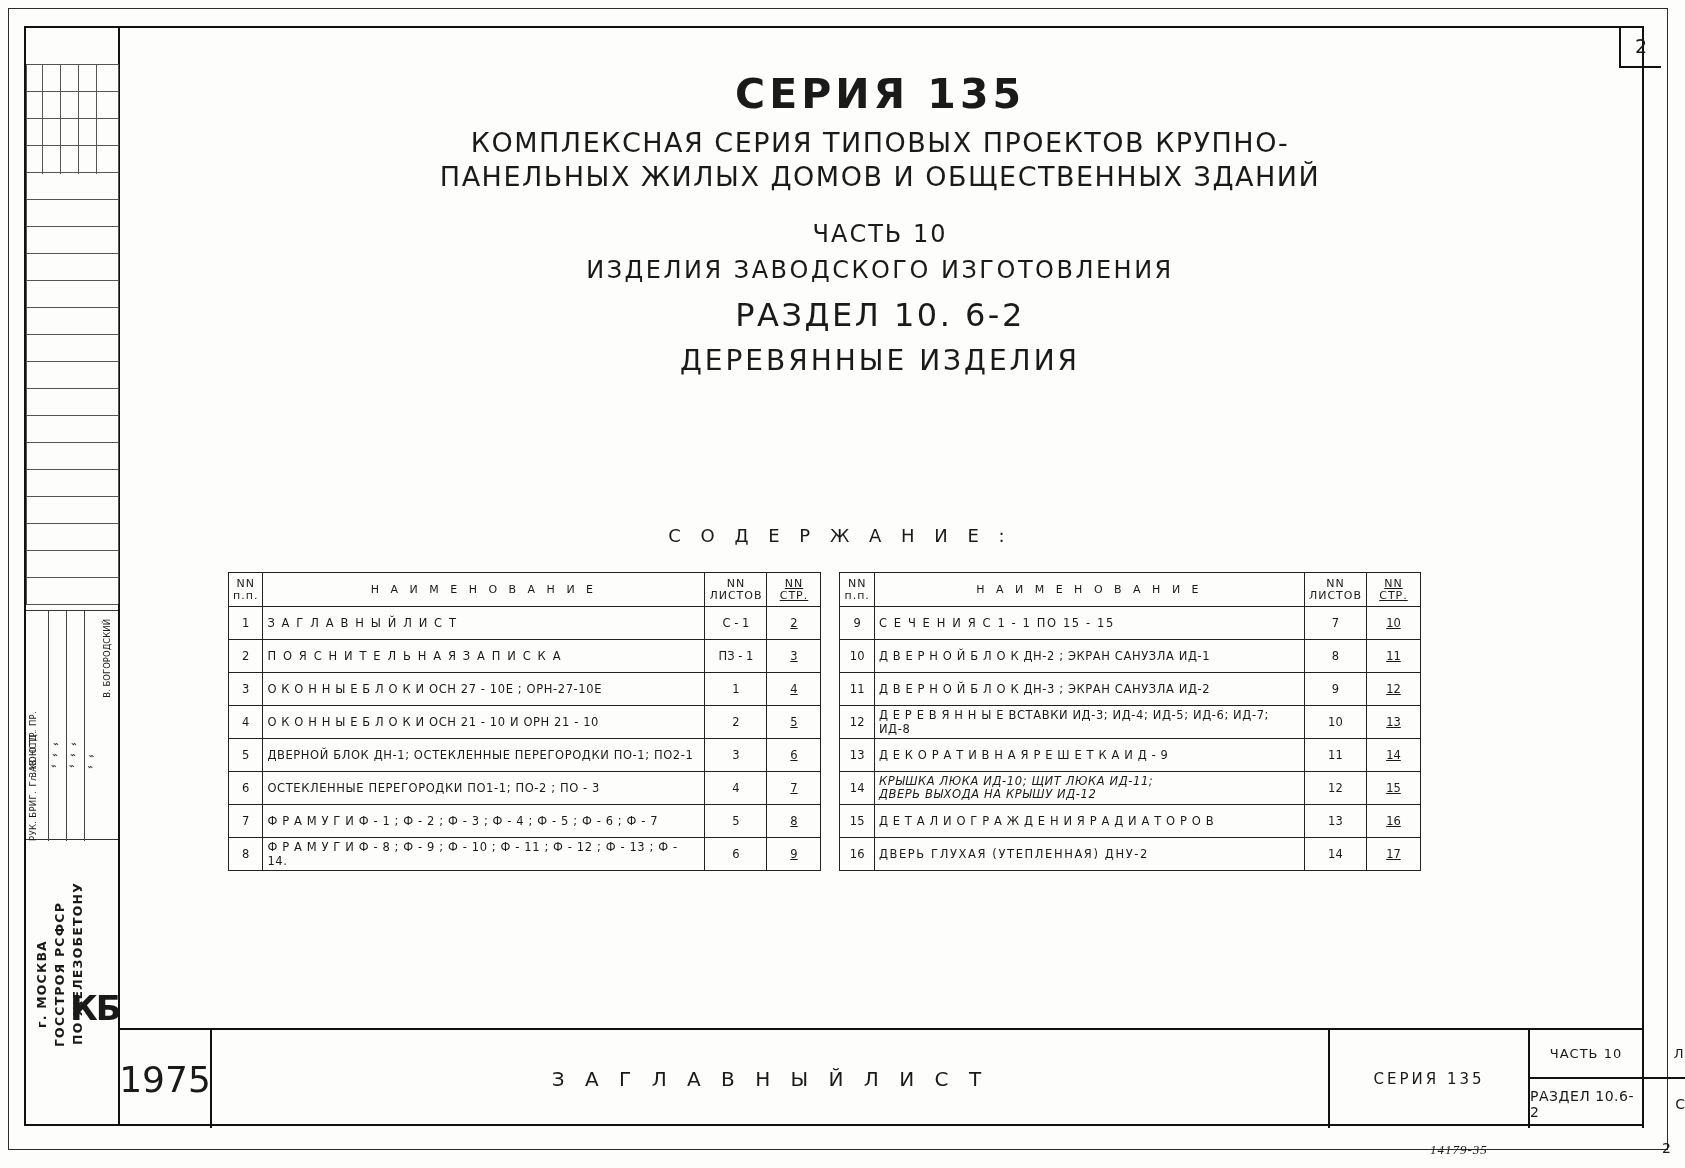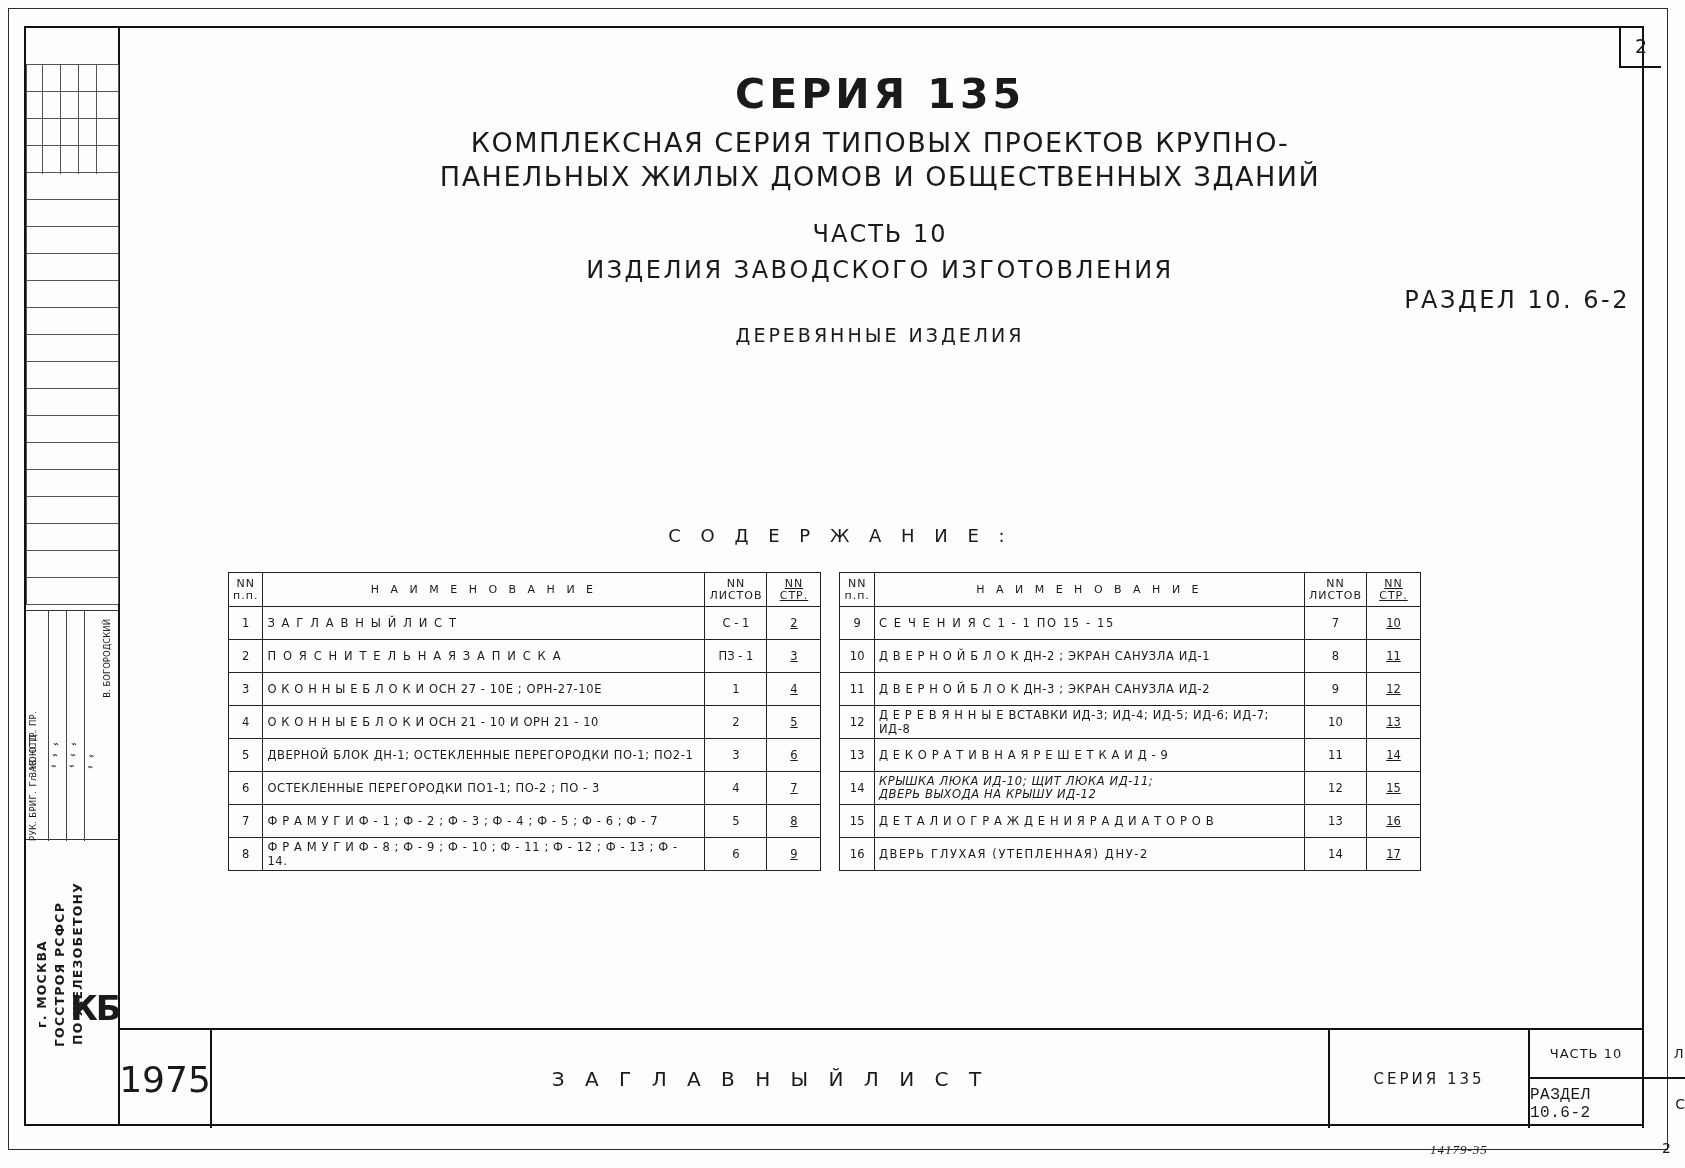--- a/index.html
+++ b/index.html
@@ -173,27 +173,26 @@
     font-size: 24px;
     letter-spacing: 2px;
     margin-top: 26px;
   }
   .t-sub1 {
     font-size: 24px;
     letter-spacing: 2.5px;
     margin-top: 8px;
   }
   .t-sub2 {
-    font-size: 24px;
+    font-size: 32px;
     letter-spacing: 2.5px;
-    margin-top: 2px;
-    text-align: right;
+    margin-top: 12px;
   }
   .t-sub3 {
-    font-size: 19px;
+    font-size: 28px;
     letter-spacing: 3px;
     margin-top: 10px;
   }
   .contents-head {
     position: absolute;
     left: 130px;
     top: 525px;
     width: 1420px;
     text-align: center;
     font-size: 18px;
@@ -276,23 +275,22 @@
   .bs-part {
     left: 1410px; top: 0; width: 114px; height: 49px;
     border-bottom: 2px solid #111;
     border-right: 2.5px solid #111;
     font-size: 13px;
     letter-spacing: 1px;
   }
   .bs-razdel {
     left: 1410px; top: 49px; width: 114px; height: 49px;
     border-right: 2.5px solid #111;
-    font-size: 16px;
+    font-size: 14px;
     letter-spacing: 0.5px;
-    font-family: Liberation Mono, monospace;
   }
   .far-right-top, .far-right-bot {
     position: absolute;
     box-sizing: border-box;
     font-family: "DejaVu Sans", sans-serif;
     display: flex; align-items: center; justify-content: center;
   }
   .far-right-top {
     left: 1524px; top: 0; width: 100px; height: 49px;
     border-bottom: 2px solid #111;

